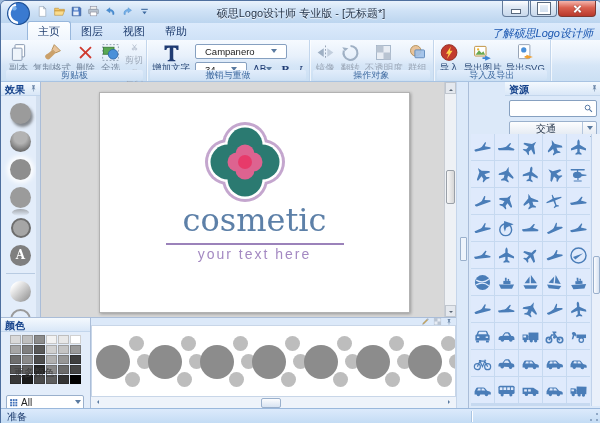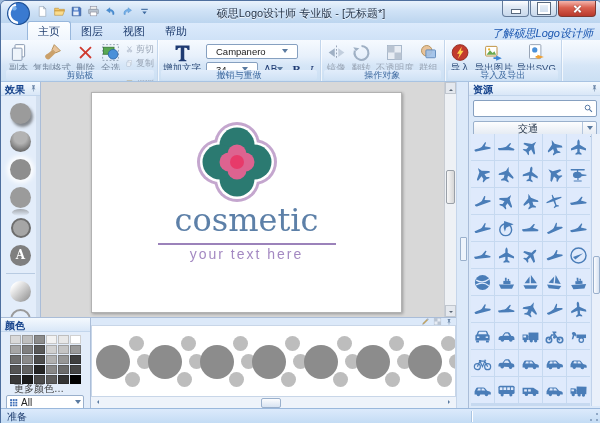--- a/index.html
+++ b/index.html
@@ -39,21 +39,21 @@
     display:flex;align-items:flex-start;padding:1px 3px 12px;}
   .glabel{position:absolute;bottom:1px;left:3px;right:3px;text-align:center;font-size:9px;color:#3e6aa0;
     background:linear-gradient(#e2edfb,#d0e2f5);border-radius:2px;height:10px;line-height:10px;white-space:nowrap;}
   .bbtn{display:flex;flex-direction:column;align-items:center;padding:1px 2px;font-size:9.5px;cursor:default;}
   .bbtn svg{width:21px;height:21px;}
   .blabel{line-height:10px;white-space:nowrap;color:#76879c;}
   .dark .blabel{color:#2b4a78;}
   .gray .blabel{color:#9aa6b6;}
   .drop{width:0;height:0;border:3px solid transparent;border-top:4px solid #5a7aa0;margin-top:1px;}
   .smallstack{display:flex;flex-direction:column;gap:1px;padding-top:2px;margin-left:2px;}
-  .sbtn{display:flex;align-items:center;gap:2px;font-size:9px;color:#9aa6b6;}
+  .sbtn{display:flex;align-items:center;gap:2px;font-size:9px;color:#9aa6b6;flex-direction:column;}
   .sbtn svg{width:9px;height:9px;opacity:.75;}
   .ts-right{display:flex;flex-direction:column;gap:3px;padding:3px 0 0 3px;}
   .combo{display:flex;align-items:center;border:1px solid #86a0c0;background:#fff;height:13px;font-size:9.5px;
     color:#222;padding:0 9px;border-radius:2px;justify-content:space-between;}
   .combo-font{width:72px;}
   .ts-row2{display:flex;gap:3px;align-items:center;}
   .combo-size{width:32px;}
   .tbtn{border:1px solid transparent;border-radius:2px;font-size:10px;color:#1f3b73;display:flex;align-items:center;
     padding:0 2px;height:13px;}
   .tbtn.b{font-weight:bold;font-family:"DejaVu Serif",serif;}
@@ -72,60 +72,60 @@
   .fx-reflection{background:#9b9b9b;position:relative;margin-bottom:10px;}
   .fx-reflection::after{content:"";position:absolute;left:2px;right:2px;top:103%;height:7px;border-radius:50%;
     background:linear-gradient(rgba(110,110,110,.55),transparent);}
   .fx-stroke{background:#a6a6a6;border:2.5px solid #6e6e6e;width:16px;height:16px;}
   .fx-letter{background:#7f7f7f;color:#fff;font:bold 12px/21px "DejaVu Serif",serif;text-align:center;}
   .fx-div{height:1px;background:#b8cbe2;margin:5px 5px;}
   .fx-gradient-fill{background:linear-gradient(135deg,#ffffff 15%,#8a8a8a);}
   .fx-hollow-ring{background:transparent;border:2px solid #9a9a9a;width:17px;height:17px;}
   
   .canvas{position:absolute;left:40px;top:81px;width:415px;height:235px;background:#d8d8d8;}
-  .page{position:absolute;left:50px;top:10px;width:309px;height:219px;background:#fff;border:1px solid #b2b2b2;
+  .page{position:absolute;left:58px;top:10px;width:309px;height:219px;background:#fff;border:1px solid #b2b2b2;
     box-shadow:1px 1px 3px rgba(0,0,0,.3);text-decoration:underline;}
   .logo-svg{position:absolute;left:104px;top:26px;width:82px;height:86px;}
   .logo-text{position:absolute;left:0;right:0;top:110px;text-align:center;font-family:"DejaVu Serif",serif;
     font-size:32px;line-height:34px;color:var(--logo_text);}
   .logo-line{position:absolute;left:66px;width:178px;top:150px;height:1.5px;background:var(--underline);}
   .logo-sub{position:absolute;left:0;right:0;top:153px;text-align:center;font-size:14px;letter-spacing:2px;
     color:var(--subtext);}
   .vscroll{position:absolute;right:0;top:0;width:12px;height:100%;background:#eef1f5;border-left:1px solid #c8ccd2;box-sizing:border-box;}
   .varr{position:absolute;left:0;width:11px;height:12px;background:#e4e8ee;border:1px solid #c0c6ce;box-sizing:border-box;}
   .varr::after{content:"";position:absolute;left:3px;width:0;height:0;border:2.5px solid transparent;}
   .varr.up{top:0;}  .varr.up::after{top:4px;border-bottom-color:#5a6675;}
   .varr.dn{bottom:0;}  .varr.dn::after{top:5px;border-top-color:#5a6675;}
   .vthumb{position:absolute;left:1px;width:9px;top:88px;height:34px;background:linear-gradient(90deg,#f7f7f7,#d6d6d6);
     border:1px solid #9aa0a8;border-radius:2px;box-sizing:border-box;}
   .splitter{position:absolute;left:455px;top:81px;width:12px;height:326px;background:#dce9f9;border-left:1px solid #c5d5ea;box-sizing:border-box;}
   .splitter::after{content:"";position:absolute;left:3px;top:155px;width:5px;height:22px;background:#eef4fc;
     border:1px solid #9ab0cc;border-radius:1px;}
   
-  .res-panel{position:absolute;left:467px;top:81px;width:133px;height:326px;background:#dce9f9;border-left:1px solid #aabdd8;box-sizing:border-box;}
+  .res-panel{position:absolute;left:467px;top:81px;width:133px;height:326px;background:#dce9f9;border-left:1px solid #aabdd8;box-sizing:border-box;padding-left:36px;}
   .searchbox{margin:4px 4px 0;display:flex;height:15px;background:#fff;border:1px solid #86a0c0;border-radius:2px;align-items:center;}
   .searchbox input{flex:1;border:none;outline:none;font-size:10px;padding:0 3px;background:transparent;min-width:0;}
   .searchbox svg{width:11px;height:11px;margin-right:2px;flex:none;}
   .catcombo{margin:4px 4px 0;height:14px;display:flex;align-items:center;background:linear-gradient(#fdfdfe,#e2e9f2);
     border:1px solid #9ab0cc;border-radius:2px;font-size:10px;color:#1f2f45;position:relative;}
   .catcombo .cat-label{flex:1;text-align:center;}
   .catcombo .dropbox{width:13px;align-self:stretch;border-left:1px solid #b4c6dd;display:flex;align-items:center;justify-content:center;}
   #resgrid{position:absolute;left:2px;right:11px;top:52px;bottom:2px;display:grid;grid-template-columns:repeat(5,1fr);
     grid-auto-rows:26px;gap:1px;background:#c6d9f0;overflow:hidden;}
   .rescell{background:#dfeafc;display:flex;align-items:center;justify-content:center;}
   .rescell svg{width:19px;height:19px;color:#4a7db8;fill:#4a7db8;}
   .res-vscroll{position:absolute;right:0;top:52px;bottom:2px;width:10px;background:#e9f0fa;border-left:1px solid #c0d2ea;box-sizing:border-box;}
   .res-thumb{position:absolute;left:1px;width:7px;top:45%;height:38px;background:linear-gradient(90deg,#fbfcfe,#d7e3f2);
     border:1px solid #9ab0cc;border-radius:2px;box-sizing:border-box;}
   
   .colors-panel{position:absolute;left:0;top:316px;width:90px;height:91px;background:#e3edfa;
     border-right:1px solid #aabdd8;border-top:1px solid #aabdd8;box-sizing:border-box;}
   #swatches{position:absolute;left:9px;top:17px;display:grid;grid-template-columns:repeat(6,11px);grid-auto-rows:9px;gap:1px;}
   .sw{box-shadow:inset 0 0 0 1px rgba(0,0,0,.18);}
-  .more{position:absolute;top:64px;left:13px;font-size:10px;color:#3c3c3c;}
+  .more{position:absolute;top:48px;left:13px;font-size:10px;color:#3c3c3c;}
   .allcombo{position:absolute;left:5px;right:6px;top:77px;height:13px;background:#fff;border:1px solid #9ab0cc;
     display:flex;align-items:center;font-size:10px;color:#222;gap:3px;padding:0 2px;border-radius:2px;}
   .allcombo svg{width:9px;height:9px;flex:none;}
   .allcombo .al{flex:1;}
   
   .strip{position:absolute;left:90px;top:316px;width:365px;height:91px;background:#dce9f9;border-top:1px solid #aabdd8;box-sizing:border-box;}
   .strip-tools{position:absolute;right:3px;top:0;display:flex;gap:3px;align-items:center;height:7px;}
   .strip-tools svg{width:9px;height:9px;}
   .strip-body{position:absolute;left:0;right:0;top:7px;height:72px;background:#fff;border:1px solid #c8d6e8;box-sizing:border-box;overflow:hidden;}
   .cluster{position:absolute;top:4px;width:52px;height:64px;}

